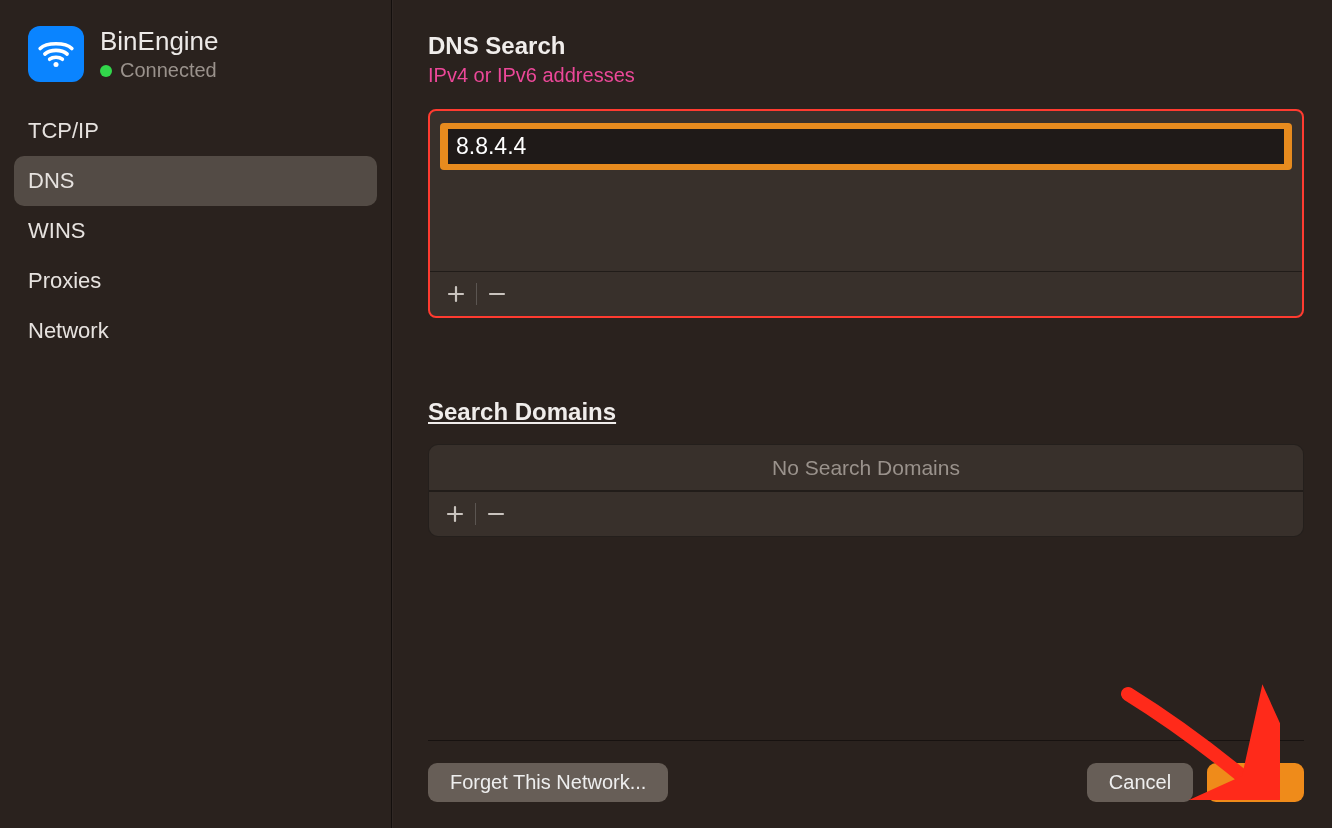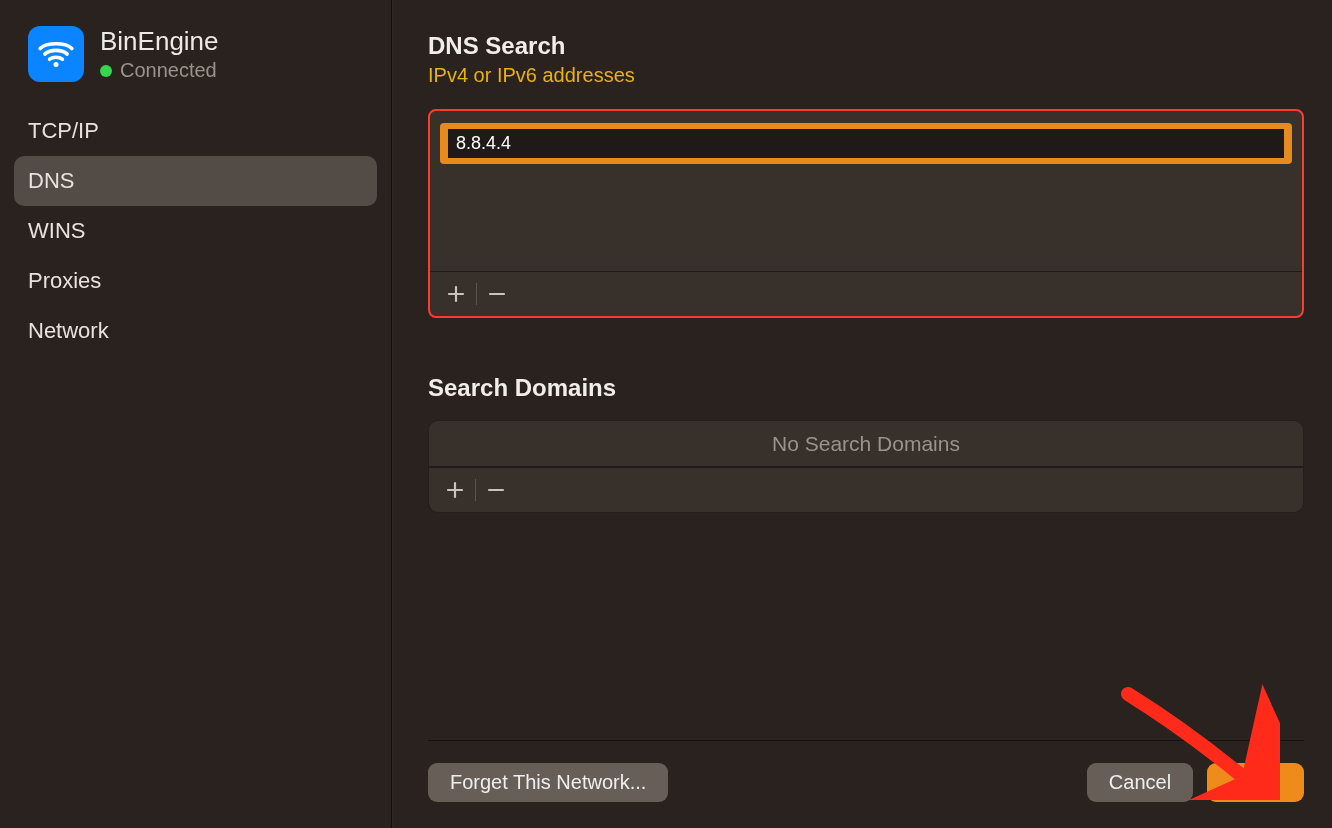--- a/index.html
+++ b/index.html
@@ -69,21 +69,21 @@
     padding: 28px 28px 0 36px;
   }
   .section-title {
     font-size: 24px;
     font-weight: 700;
     color: #f0edeb;
     margin-top: 4px;
   }
   .section-sub {
     font-size: 20px;
-    color: #eab308;
+    color: #ec4899;
     margin-top: 4px;
     margin-bottom: 22px;
   }
 
   .panel {
     background: #38302b;
     border: 1px solid rgba(0,0,0,0.35);
     border-radius: 10px;
     overflow: hidden;
   }
@@ -105,21 +105,21 @@
     border-radius: 4px;
     padding: 6px 8px;
     margin: 6px 4px 0 4px;
     display: flex;
   }
   .dns-input {
     flex: 1;
     background: #1f1a18;
     color: #fff;
     border: none;
-    font-size: 18px;
+    font-size: 23px;
     padding: 4px 8px;
     outline: none;
     font-family: inherit;
     caret-color: #fff;
   }
   .dns-blank { height: 88px; }
 
   .panel-footer {
     border-top: 1px solid rgba(0,0,0,0.4);
     display: flex; align-items: center;
@@ -131,21 +131,21 @@
     display: flex; align-items: center; justify-content: center;
     font-size: 28px;
     color: #cbc5c0;
     cursor: pointer;
     user-select: none;
   }
   .pm-sep {
     width: 1px; height: 22px; background: rgba(255,255,255,0.18);
   }
 
-  .section-title.secondary { margin-top: 56px; margin-bottom: 18px; }
+  .section-title.secondary { margin-top: 80px; margin-bottom: 18px; text-decoration: underline; }
 
   .search-panel { }
   .search-body {
     height: 46px;
     display: flex; align-items: center; justify-content: center;
     font-size: 21px;
     color: #9a928c;
     border-bottom: 1px solid rgba(0,0,0,0.4);
   }
 

